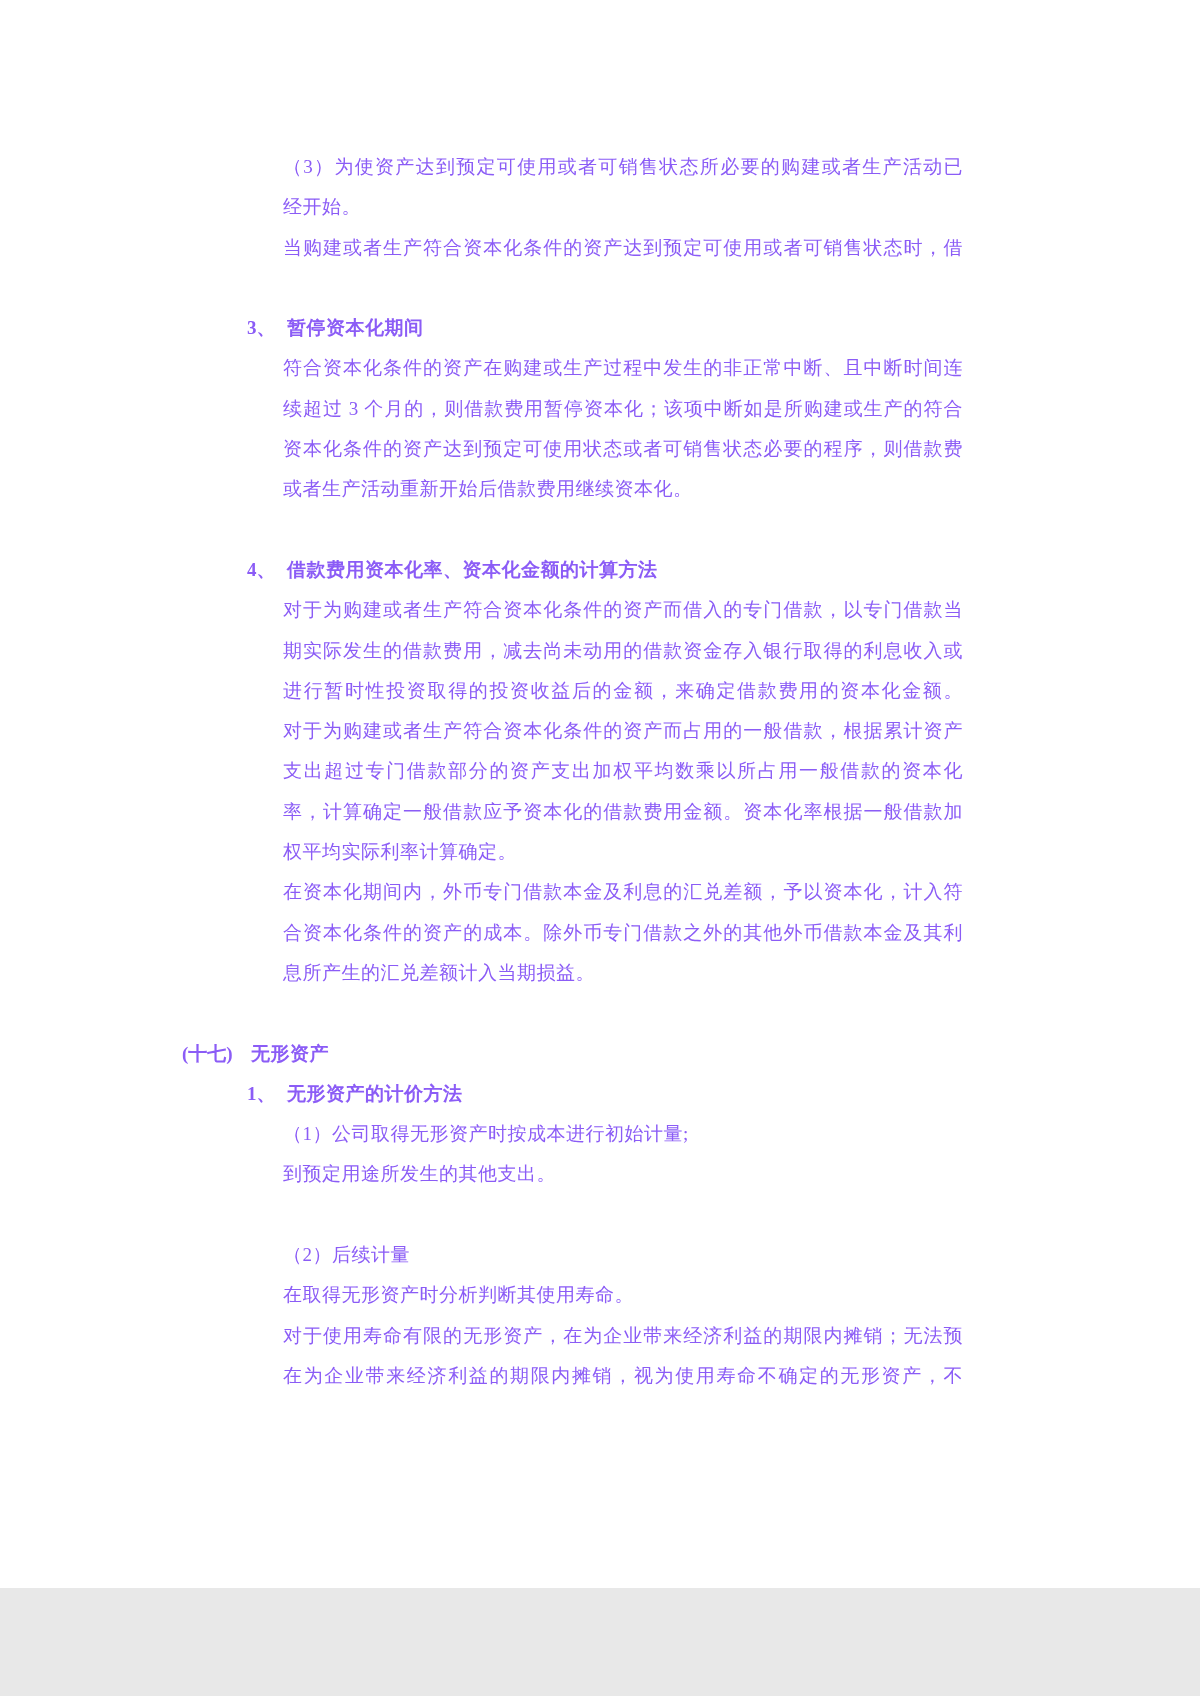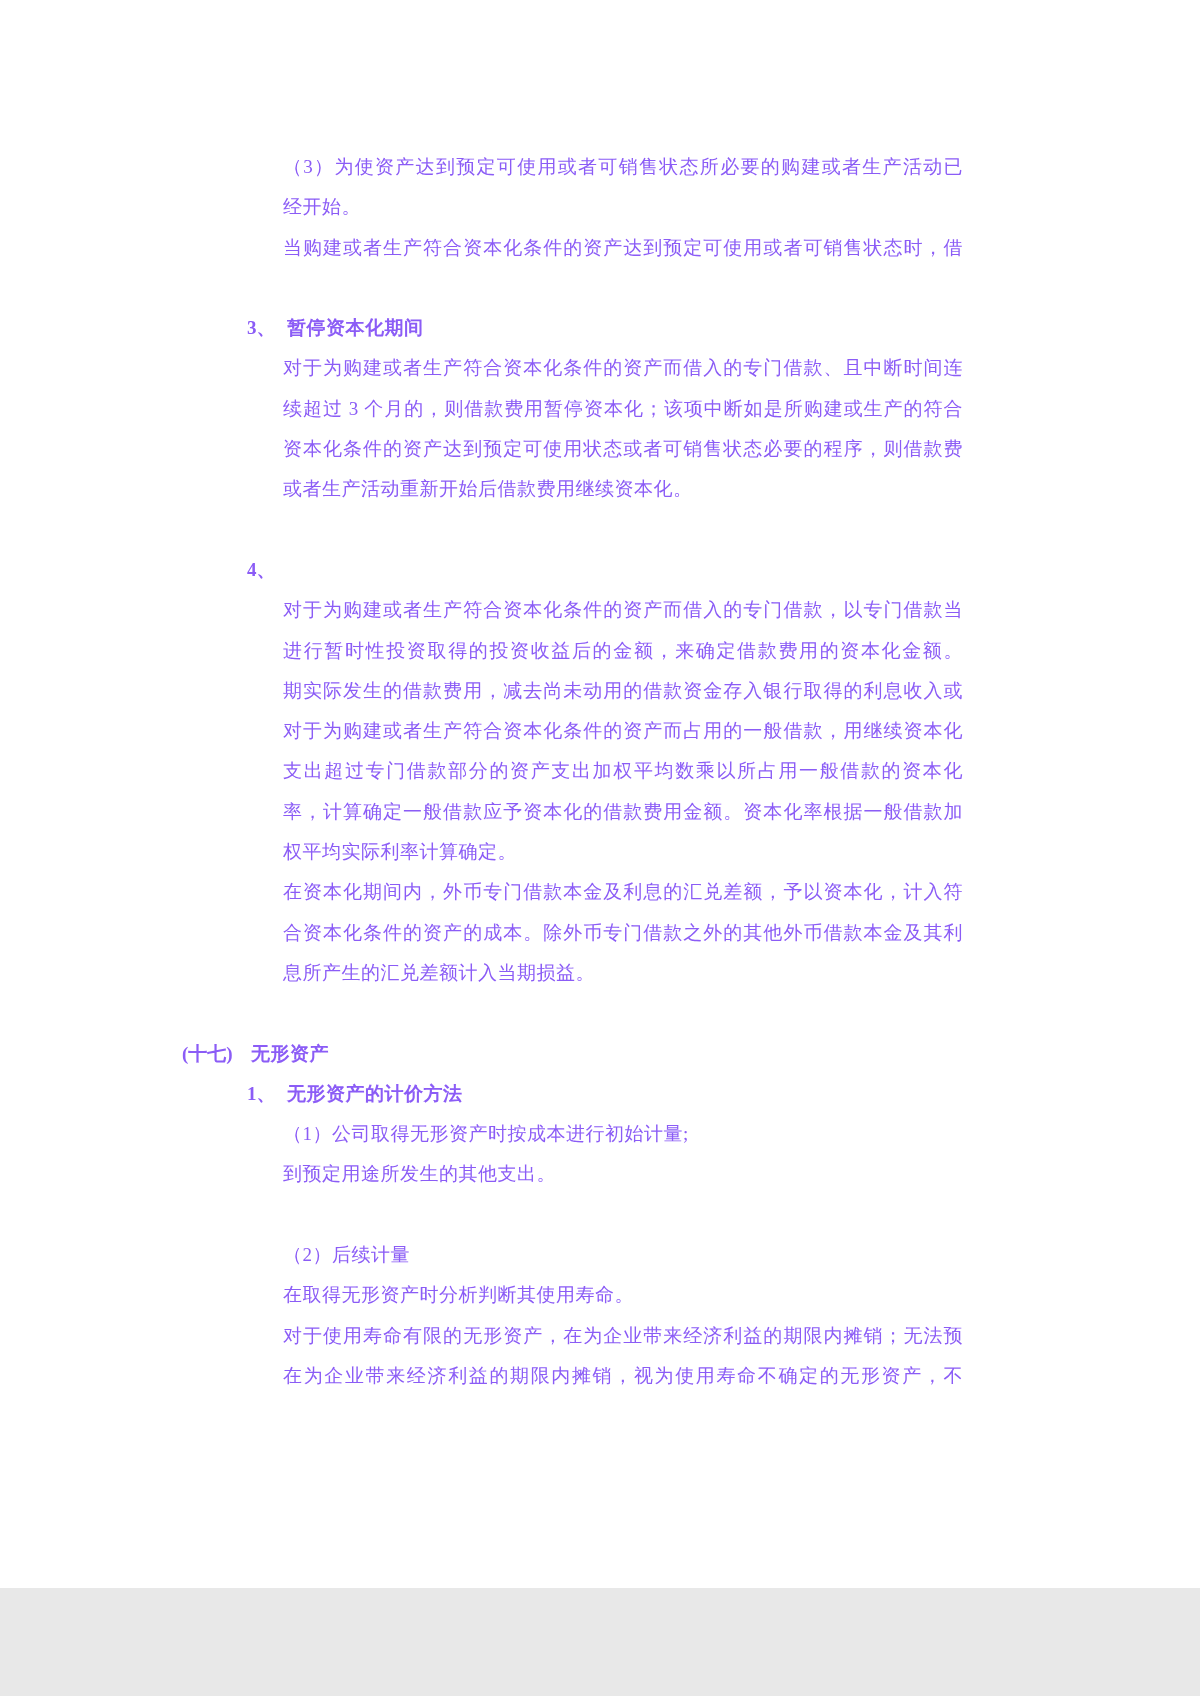--- a/index.html
+++ b/index.html
@@ -65,32 +65,33 @@
 <div class="page">
   <div class="content">
       <div class="line full">（3）为使资产达到预定可使用或者可销售状态所必要的购建或者生产活动已</div>
       <div class="line">经开始。</div>
       <div class="line full">当购建或者生产符合资本化条件的资产达到预定可使用或者可销售状态时，借</div>
       <div class="spacer"></div>
       <div class="heading-row numbered">
         <span class="hnum">3、</span>
         <span class="htitle">暂停资本化期间</span>
       </div>
-      <div class="line full">对于为购建或者生产符合资本化条件的资产而借入的专门借款、且中断时间连</div>
+      <div class="line full">符合资本化条件的资产在购建或生产过程中发生的非正常中断、且中断时间连</div>
       <div class="line full">续超过 3 个月的，则借款费用暂停资本化；该项中断如是所购建或生产的符合</div>
       <div class="line full">资本化条件的资产达到预定可使用状态或者可销售状态必要的程序，则借款费</div>
       <div class="line">或者生产活动重新开始后借款费用继续资本化。</div>
       <div class="spacer"></div>
       <div class="heading-row numbered">
         <span class="hnum">4、</span>
+        <span class="htitle">借款费用资本化率、资本化金额的计算方法</span>
       </div>
       <div class="line full">对于为购建或者生产符合资本化条件的资产而借入的专门借款，以专门借款当</div>
+      <div class="line full">期实际发生的借款费用，减去尚未动用的借款资金存入银行取得的利息收入或</div>
       <div class="line full">进行暂时性投资取得的投资收益后的金额，来确定借款费用的资本化金额。</div>
-      <div class="line full">期实际发生的借款费用，减去尚未动用的借款资金存入银行取得的利息收入或</div>
-      <div class="line full">对于为购建或者生产符合资本化条件的资产而占用的一般借款，用继续资本化</div>
+      <div class="line full">对于为购建或者生产符合资本化条件的资产而占用的一般借款，根据累计资产</div>
       <div class="line full">支出超过专门借款部分的资产支出加权平均数乘以所占用一般借款的资本化</div>
       <div class="line full">率，计算确定一般借款应予资本化的借款费用金额。资本化率根据一般借款加</div>
       <div class="line">权平均实际利率计算确定。</div>
       <div class="line full">在资本化期间内，外币专门借款本金及利息的汇兑差额，予以资本化，计入符</div>
       <div class="line full">合资本化条件的资产的成本。除外币专门借款之外的其他外币借款本金及其利</div>
       <div class="line">息所产生的汇兑差额计入当期损益。</div>
       <div class="spacer"></div>
       <div class="heading-row section">
         <span class="hnum">(十七)</span>
         <span class="htitle">无形资产</span>

